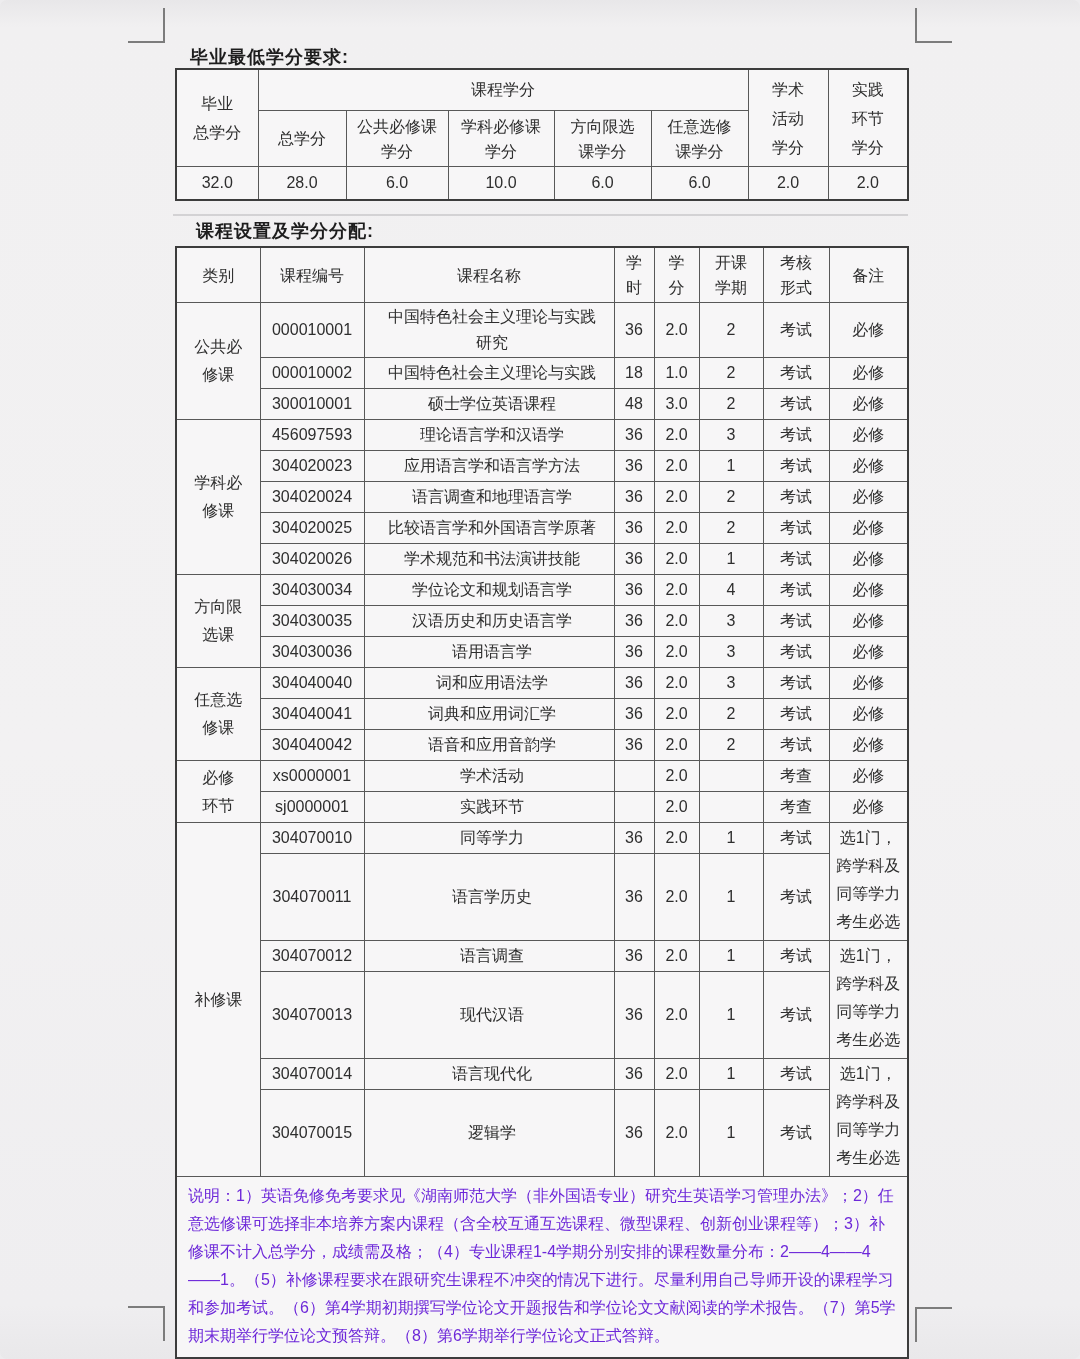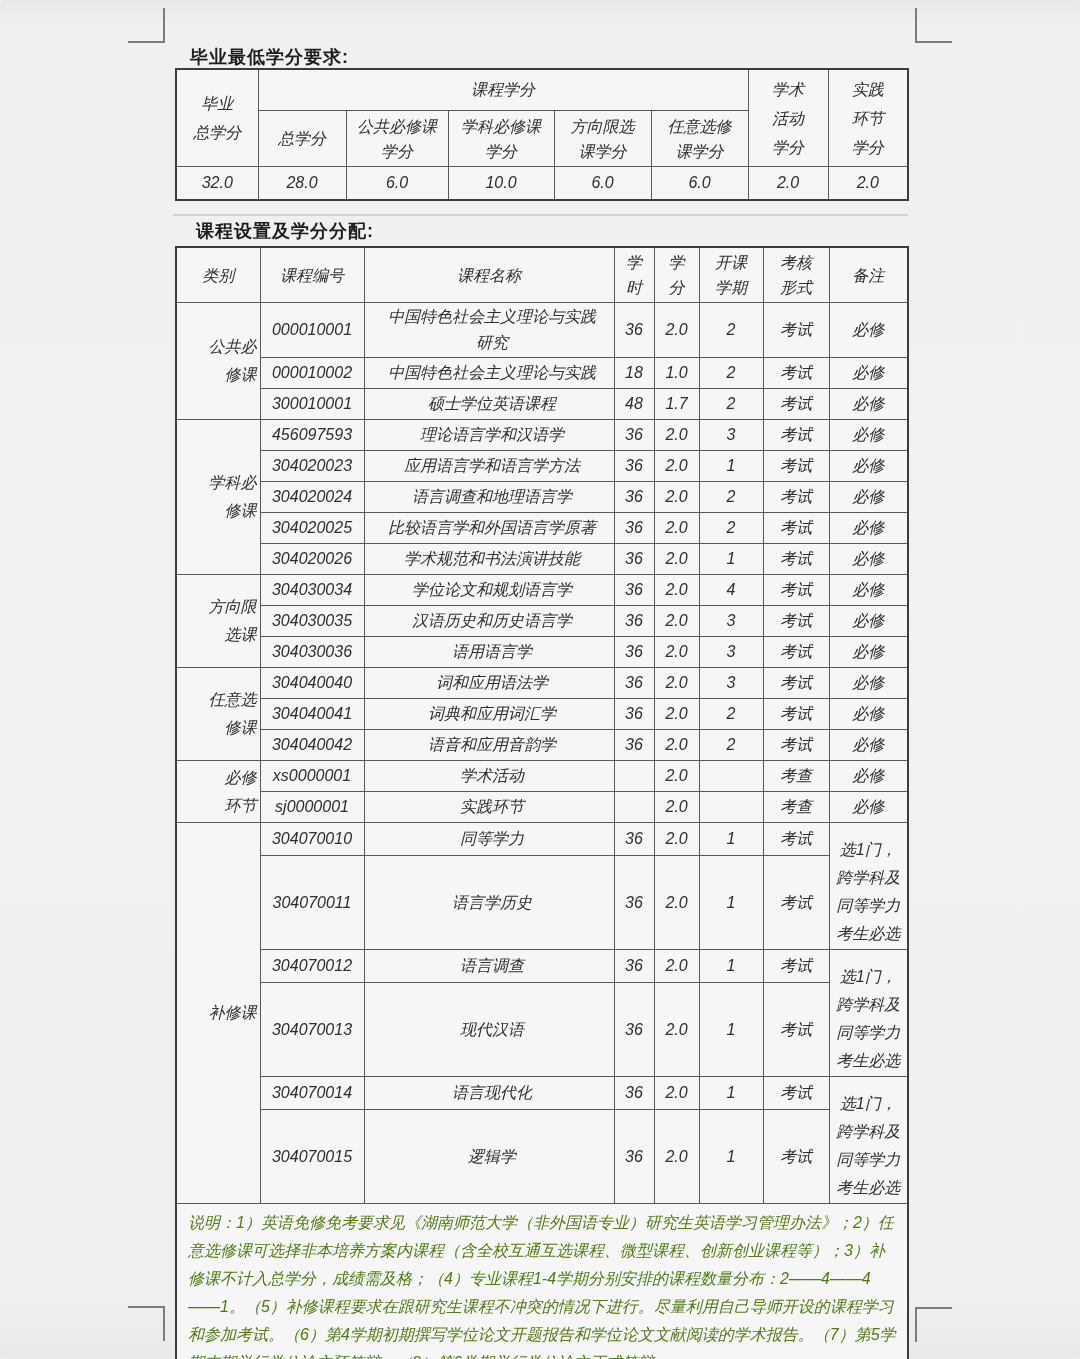--- a/index.html
+++ b/index.html
@@ -19,46 +19,46 @@
   .crop.tl { left:128px; top:8px;    border-right:2px solid #7c7c7c; border-bottom:2px solid #7c7c7c; }
   .crop.tr { left:915px; top:8px;    border-left:2px  solid #7c7c7c; border-bottom:2px solid #7c7c7c; }
   .crop.bl { left:128px; top:1306px; border-right:2px solid #7c7c7c; border-top:2px solid #7c7c7c; }
   .crop.br { left:915px; top:1307px; border-left:2px  solid #7c7c7c; border-top:2px solid #7c7c7c; }
 
   .title { position:absolute; font-weight:bold; font-size:18px; color:#1d1d1d; letter-spacing:1px; }
   .t1 { left:190px; top:45px; }
   .t2 { left:196px; top:219px; }
   .divider { position:absolute; left:173px; top:214px; width:735px; height:2px; background:#d3d2d4; }
 
-  table { position:absolute; border-collapse:collapse; table-layout:fixed; background:#f7f6f7;font-style:italic; }
+  table { position:absolute; border-collapse:collapse; table-layout:fixed; background:#f7f6f7; }
   td, th {
     border:1px solid #585858;
     text-align:center; vertical-align:middle;
     white-space:pre-line;
     font-weight:normal; font-size:16px; line-height:26px;
     padding:1px 3px;
     color:#2e2e2e;
     overflow:hidden;
   }
   .t-credit { left:175px; top:68px; width:732px; border:2px solid #3c3c3c; }
   .t-credit .row-top td { height:38px; }
   .t-credit .row-sub td { height:53px; line-height:25px; }
   .t-credit .row-val td { height:30px;margin-left:32px; }
   .t-credit td.hd-span { line-height:29px; }
 
   .t-course { left:175px; top:246px; width:732px; border:2px solid #3c3c3c; }
   .t-course th { height:52px; line-height:25px; }
   .t-course td { height:28px; }
   .t-course tr.row-tall td { height:84px; }
   .t-course td.name { text-align:center; padding-left:9px; }
-  .t-course td.cat { line-height:28px;text-align:right; }
-  .t-course td.remark-span { vertical-align:top; line-height:28px; padding-top:13px; }
+  .t-course td.cat { line-height:28px; }
+  .t-course td.remark-span { vertical-align:top; line-height:28px; padding-top:1px; }
   .t-course td.notes {
     height:auto; text-align:left; vertical-align:top;
-    padding:5px 11px 7px 11px; line-height:28px; font-size:16px; color:#4d7c0f;
+    padding:5px 11px 7px 11px; line-height:28px; font-size:16px; color:#6d28d9;
   }
 </style>
 </head>
 <body>
 
 <div class="page">
 
   <div class="crop tl"></div>
   <div class="crop tr"></div>
   <div class="crop bl"></div>
@@ -162,21 +162,21 @@
           <td>18</td>
           <td>1.0</td>
           <td>2</td>
           <td>考试</td>
           <td>必修</td>
         </tr>
         <tr>
           <td>300010001</td>
           <td class="name">硕士学位英语课程</td>
           <td>48</td>
-          <td>1.7</td>
+          <td>3.0</td>
           <td>2</td>
           <td>考试</td>
           <td>必修</td>
         </tr>
         <tr>
           <td class="cat" rowspan="5">学科必
 修课</td>
           <td>456097593</td>
           <td class="name">理论语言学和汉语学</td>
           <td>36</td>

